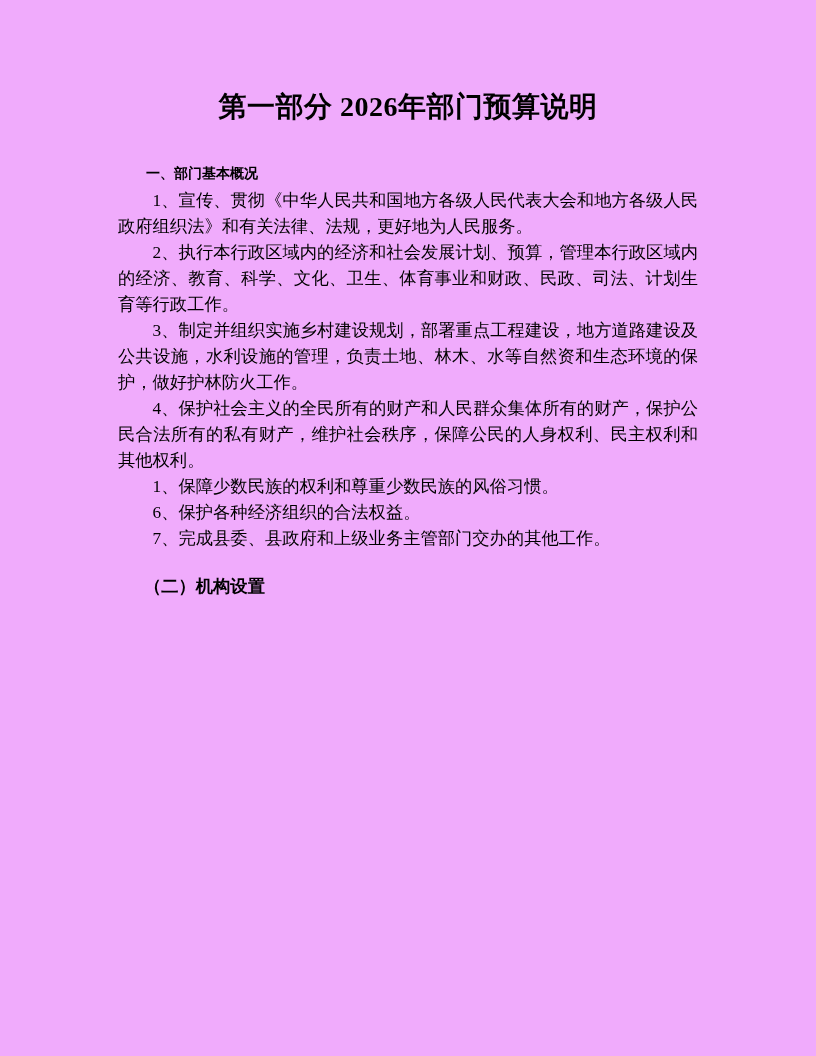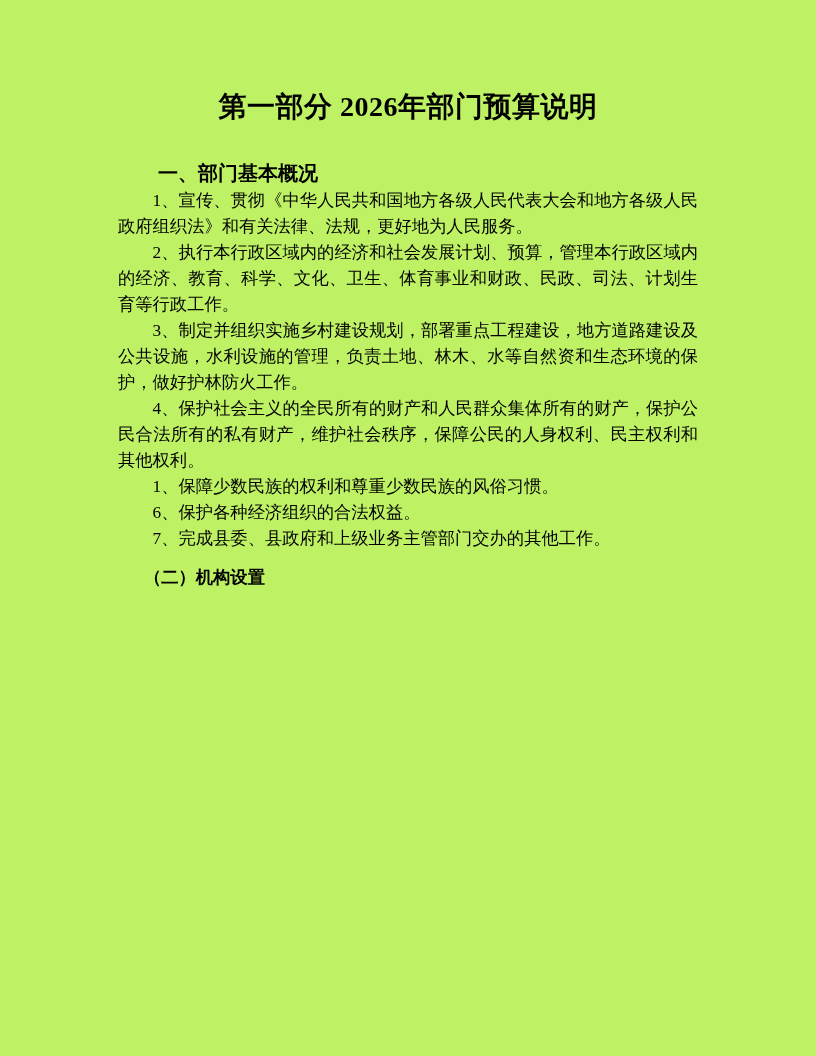--- a/index.html
+++ b/index.html
@@ -5,51 +5,51 @@
   html, body {
     margin: 0;
     padding: 0;
     background: #ffffff;
   }
   .page {
     position: relative;
     width: 816px;
     height: 1056px;
     margin: 0 auto;
-    background: #bef264;
+    background: #f0abfc;
     overflow: hidden;
     font-family: "Liberation Serif", "DejaVu Serif", serif;
     color: #000000;
     box-sizing: border-box;
     padding: 88px 118px 0 118px;
   }
   .doc-title {
     font-size: 28px;
     font-weight: bold;
     text-align: center;
     line-height: 38px;
     margin: 0 0 34px 0;
     letter-spacing: 0.5px;
   }
   .h-level1 {
-    font-size: 20px;
+    font-size: 14px;
     font-weight: bold;
     line-height: 27.5px;
     margin: 0;
     text-indent: 2em;
   }
   .h-level2 {
     font-size: 17.3px;
     font-weight: bold;
     line-height: 27.5px;
     margin: 0;
     text-indent: 1.5em;
   }
   .h-level2.spaced {
-    margin-top: 12px;
+    margin-top: 21px;
   }
   .body-para {
     font-size: 17.3px;
     line-height: 26px;
     margin: 0;
     text-indent: 2em;
     text-align: justify;
     line-break: anywhere;
   }
 </style>

